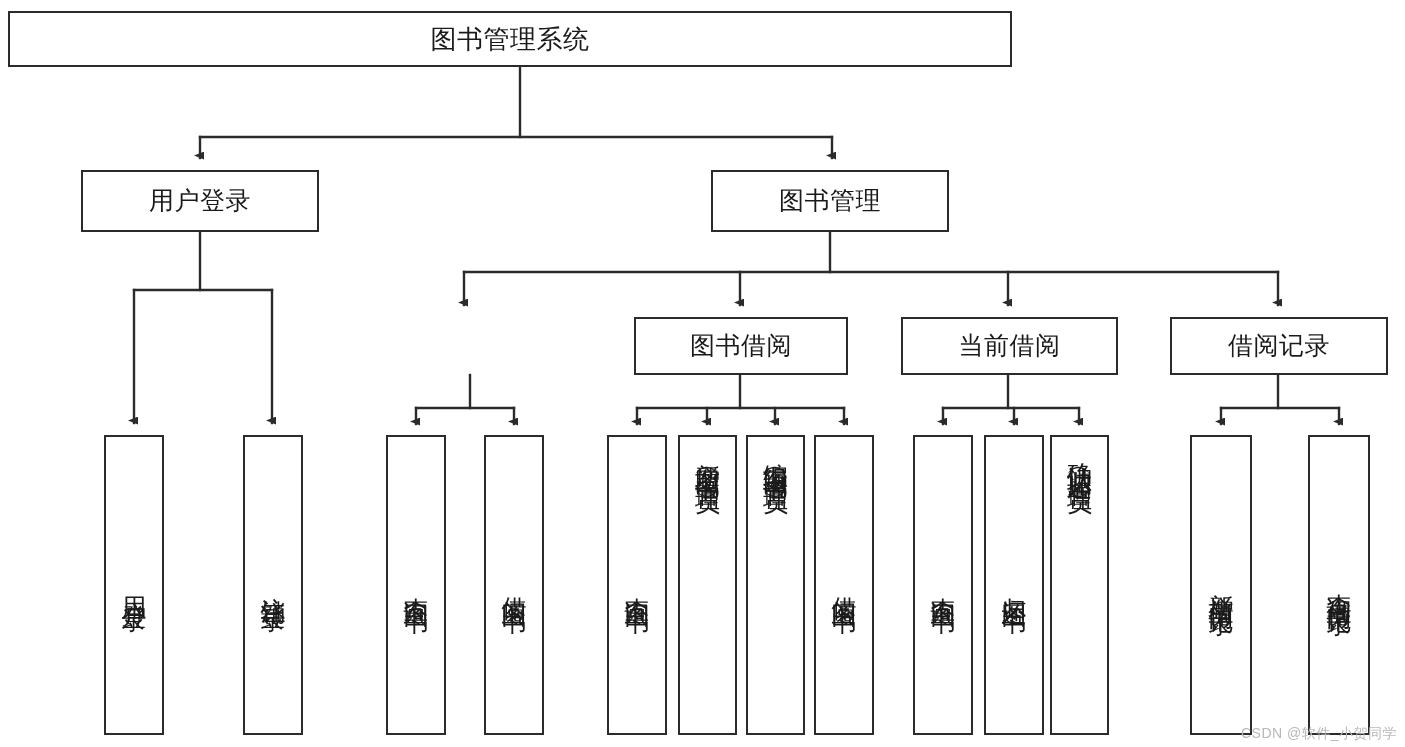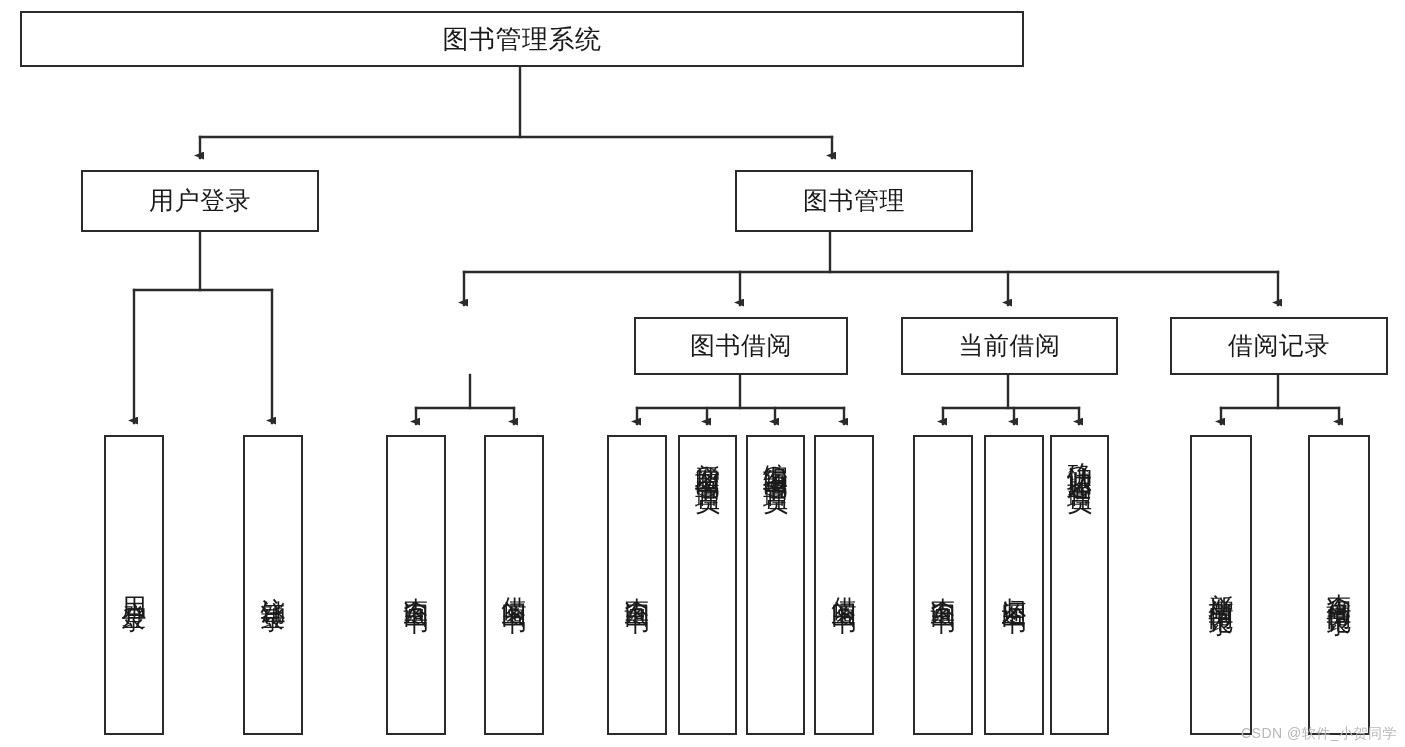--- a/index.html
+++ b/index.html
@@ -123,28 +123,28 @@
       <path d="M1014,408 L1014,424" marker-end="url(#arrow)"></path>
       <path d="M1079,408 L1079,424" marker-end="url(#arrow)"></path>
 
       <path d="M1278,375 L1278,408"></path>
       <path d="M1221,408 L1339,408"></path>
       <path d="M1221,408 L1221,424" marker-end="url(#arrow)"></path>
       <path d="M1339,408 L1339,424" marker-end="url(#arrow)"></path>
     </g>
   </svg>
 
-  <div class="node h root" style="left:20px; top:11px; width:1004px; height:56px;">
+  <div class="node h root" style="left:8px; top:11px; width:1004px; height:56px;">
     <span class="label">图书管理系统</span>
   </div>
 
   <div class="node h" style="left:81px; top:170px; width:238px; height:62px;">
     <span class="label">用户登录</span>
   </div>
-  <div class="node h" style="left:711px; top:170px; width:238px; height:62px;margin-left:24px;">
+  <div class="node h" style="left:711px; top:170px; width:238px; height:62px;">
     <span class="label">图书管理</span>
   </div>
 
   <div class="node h" style="left:634px; top:317px; width:214px; height:58px;">
     <span class="label">图书借阅</span>
   </div>
   <div class="node h" style="left:1170px; top:317px; width:218px; height:58px;">
     <span class="label">借阅记录</span>
   </div>
   <div class="node h" style="left:901px; top:317px; width:217px; height:58px;">

